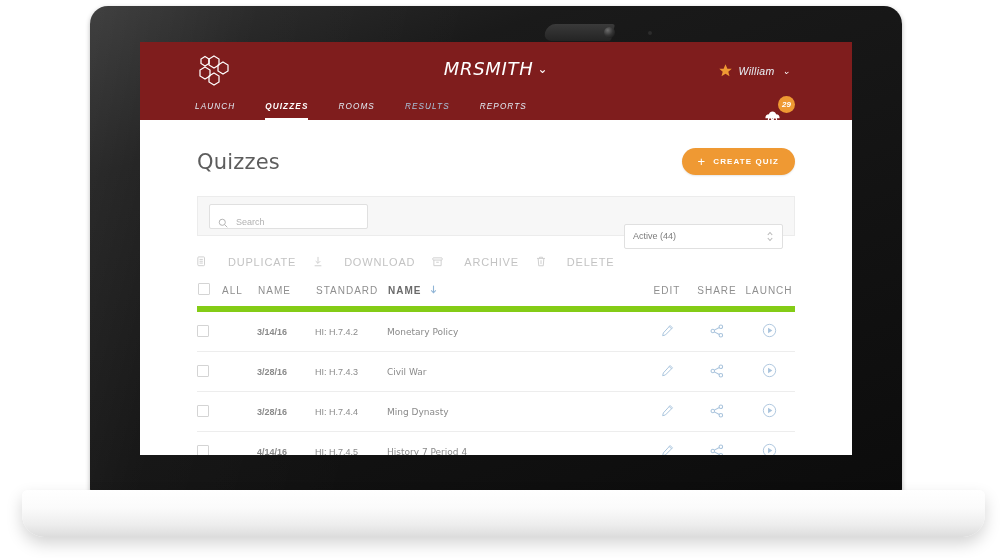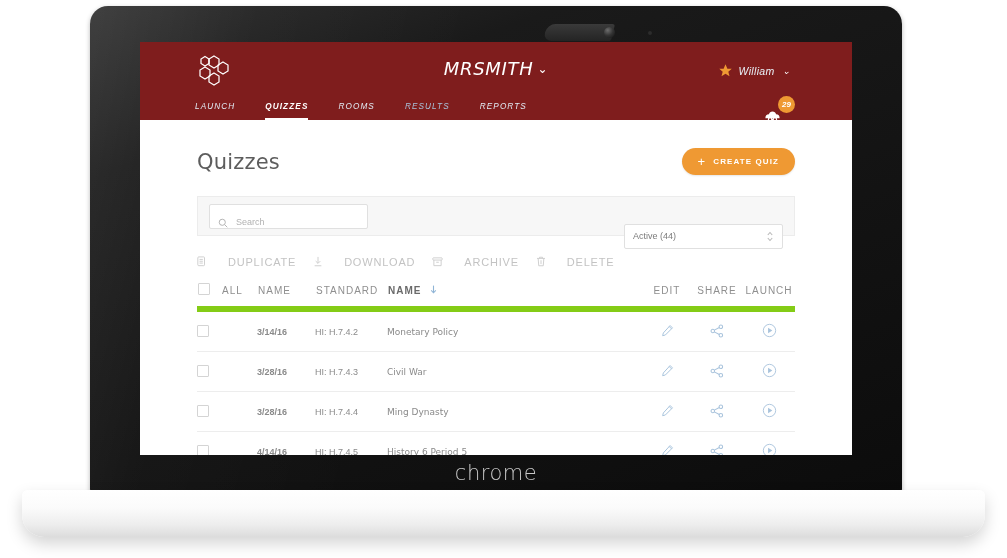--- a/index.html
+++ b/index.html
@@ -410,21 +410,20 @@
 
 <div id="laptop-frame">
 
   <div id="laptop-lid">
     <div id="lid-inner-sheen"></div>
 
     <div id="webcam-module"></div>
     <div id="webcam-lens"></div>
     <div id="webcam-indicator"></div>
 
-    <div id="chrome-wordmark">chrome</div>
   </div>
 
   <div id="laptop-base-notch"></div>
   <div id="laptop-base"></div>
 
   <div id="screen">
 
     <div id="app-header">
 
       <div id="brand-logo">
@@ -644,21 +643,21 @@
               <td class="col-launch"><span class="action-icon"><svg width="15" height="15" viewBox="0 0 18 18" fill="none" stroke="#a8c3dc" stroke-width="1.1">
                     <circle cx="9" cy="9" r="7.4"></circle>
                     <polygon points="7.3,5.8 12.4,9 7.3,12.2" fill="#a8c3dc" stroke="none"></polygon>
                   </svg></span></td>
             </tr>
             <tr>
               <td class="col-check"><span class="row-checkbox"></span></td>
               <td class="col-all"></td>
               <td class="col-date cell-date">4/14/16</td>
               <td class="col-std cell-std">HI: H.7.4.5</td>
-              <td class="col-name cell-name">History 6  Period 5</td>
+              <td class="col-name cell-name">History 7  Period 4</td>
               <td class="col-edit"><span class="action-icon"><svg width="13" height="13" viewBox="0 0 16 16" fill="none" stroke="#a8c3dc" stroke-width="1.2">
                     <path d="M11.2 1.9 L14.1 4.8 L5.4 13.5 L2 14.4 L2.9 11 Z"></path>
                     <line x1="10.1" y1="3.1" x2="12.9" y2="5.9"></line>
                   </svg></span></td>
               <td class="col-share"><span class="action-icon"><svg width="14" height="14" viewBox="0 0 16 16" fill="none" stroke="#a8c3dc" stroke-width="1.2">
                     <circle cx="12.4" cy="3.2" r="2"></circle>
                     <circle cx="12.4" cy="12.8" r="2"></circle>
                     <circle cx="3.2" cy="8" r="2"></circle>
                     <line x1="5" y1="7" x2="10.6" y2="4.1"></line>
                     <line x1="5" y1="9" x2="10.6" y2="11.9"></line>

